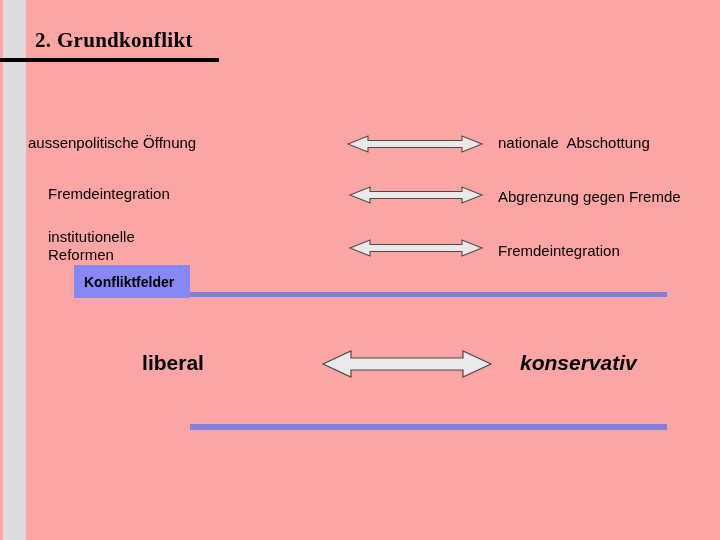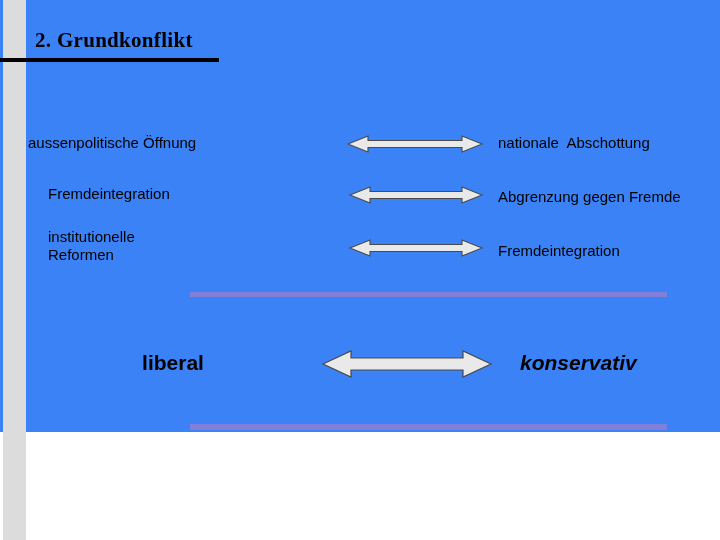--- a/index.html
+++ b/index.html
@@ -9,22 +9,22 @@
   body {
     width: 720px;
     height: 540px;
     background: #ffffff;
     font-family: "Liberation Sans", sans-serif;
     overflow: hidden;
   }
   #slide {
     position: relative;
     width: 720px;
-    height: 432px;
-    background: #3b82f6;
+    height: 540px;
+    background: #fca5a5;
   }
 
   
   .left-stripe {
     position: absolute;
     left: 3px;
     top: 0px;
     width: 23px;
     height: 540px;
     background: #dcdcdc;
@@ -138,20 +138,23 @@
 Reformen</div>
 
   <div class="arrow-wrap" style="left:348px; top:235px;">
     <svg width="136" height="26" viewBox="0 0 136 26">
       <polygon points="2,13 22,5 22,9.5 114,9.5 114,5 134,13 114,21 114,16.5 22,16.5 22,21" fill="#e9e9e9" stroke="#4a4a4a" stroke-width="1.1" stroke-linejoin="miter"></polygon>
     </svg>
   </div>
 
   <div class="lbl right-col" style="left:498px; top:242px; width:220px;">Fremdeintegration</div>
 
+  <div class="cat-box" style="left:74px; top:265px; width:116px; height:33px;">
+    <span class="cat-box-label">Konfliktfelder</span>
+  </div>
   <div class="cat-rule" style="left:190px; top:292px; width:477px; height:5px;"></div>
 
   <div class="lbl big" style="left:30px; top:351px; width:286px; text-align:center;">liberal</div>
 
   <div class="arrow-wrap" style="left:321px; top:347px;">
     <svg width="172" height="34" viewBox="0 0 172 34">
       <polygon points="2,17 30,4 30,11 142,11 142,4 170,17 142,30 142,23 30,23 30,30" fill="#e9e9e9" stroke="#4a4a4a" stroke-width="1.2" stroke-linejoin="miter"></polygon>
     </svg>
   </div>
 

